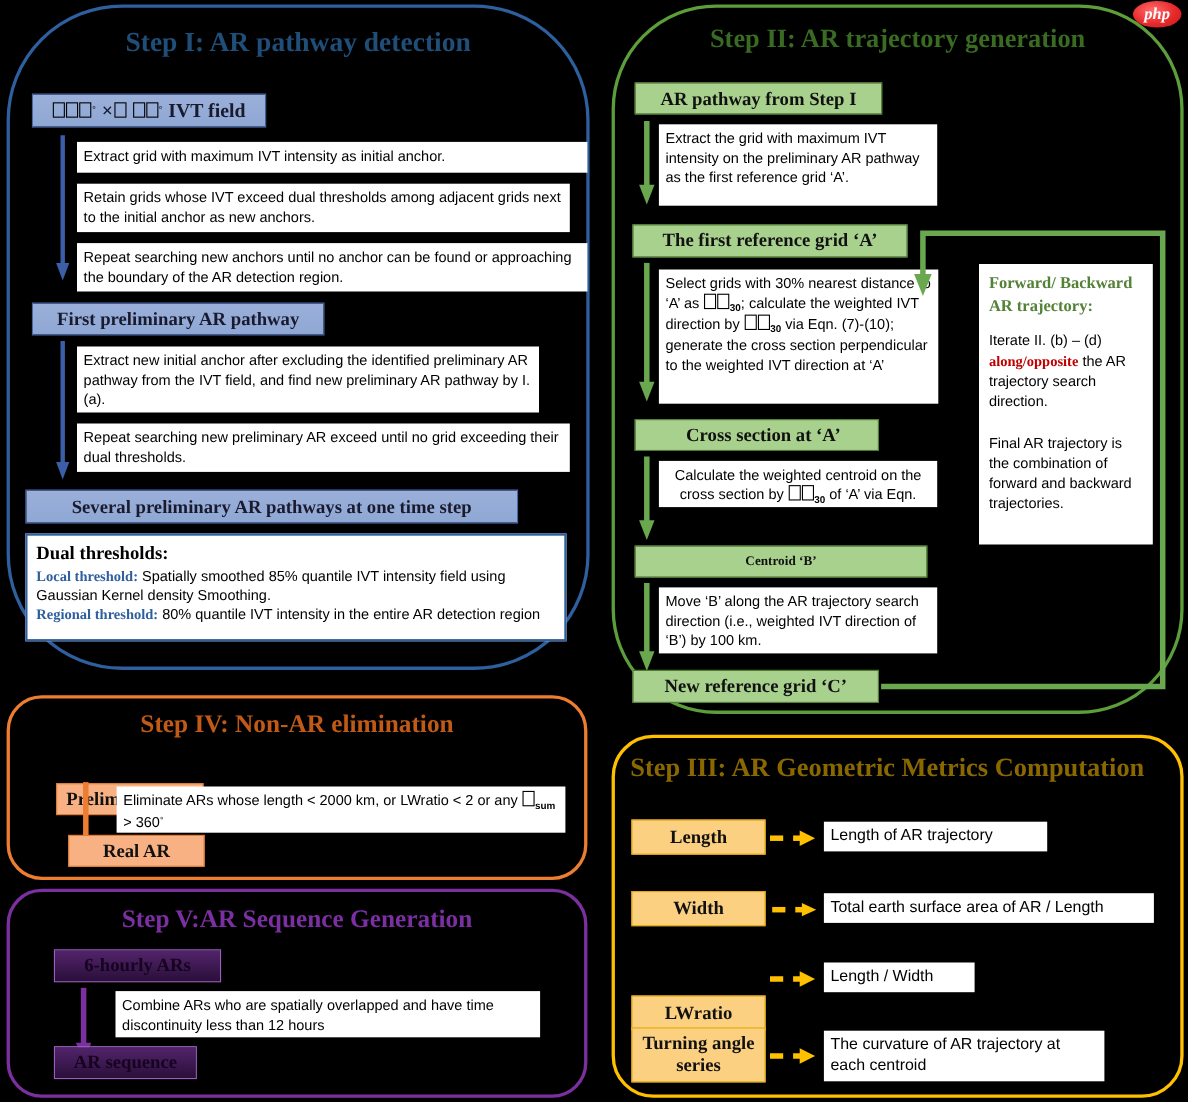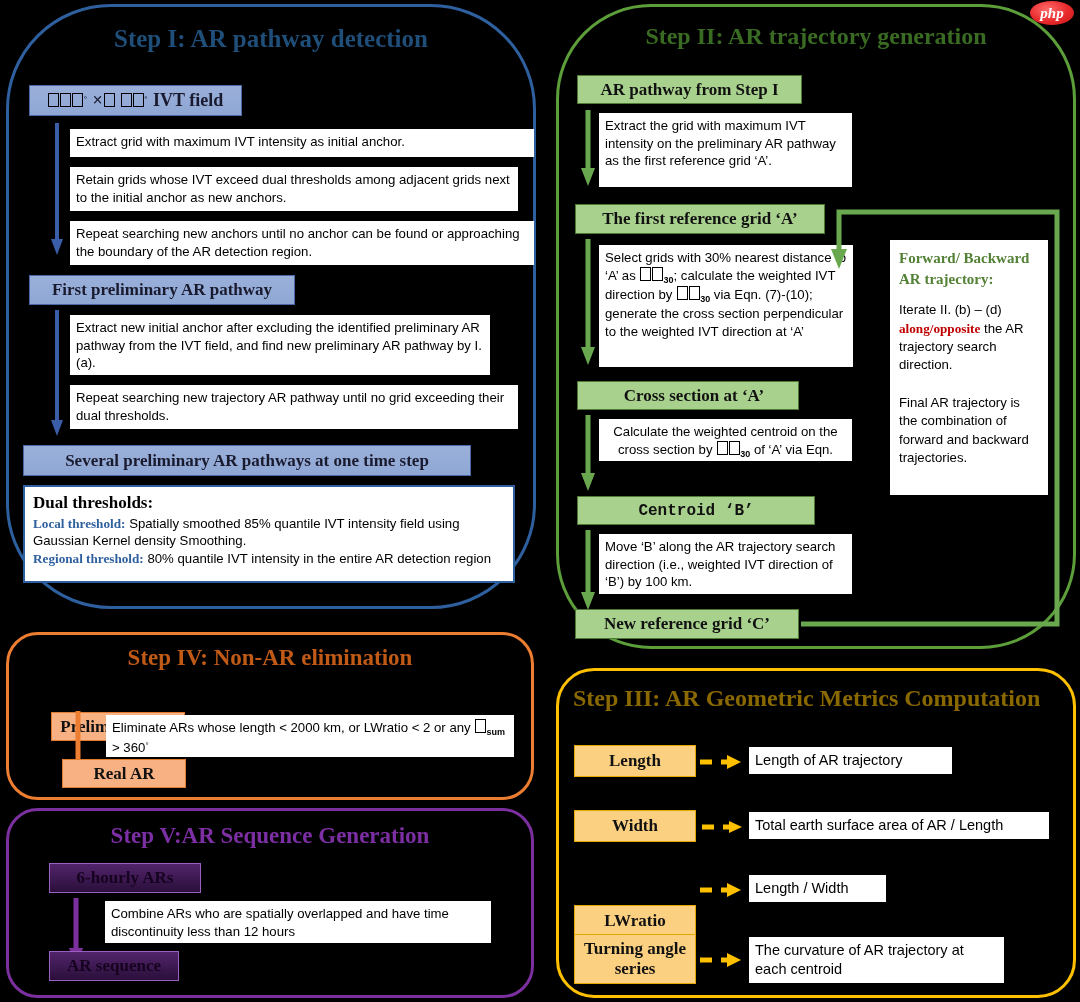--- a/index.html
+++ b/index.html
@@ -90,21 +90,21 @@
   <div class="note" style="left:61px;top:214px;width:464px;height:44px;">Repeat searching new anchors until no anchor can be found or approaching the boundary of the AR detection region.</div>
 
   <div class="hdr hdr-blue" style="left:20px;top:268px;width:266px;height:30px;font-size:17px;">First preliminary AR pathway</div>
 
   <svg style="left:44px;top:303px;width:20px;height:128px;">
     <line x1="4" y1="0" x2="4" y2="112" stroke="#3A5FA8" stroke-width="4"></line>
     <polygon points="4,126 -2,110 10,110" fill="#3A5FA8"></polygon>
   </svg>
 
   <div class="note" style="left:61px;top:308px;width:420px;height:60px;">Extract new initial anchor after excluding the identified preliminary AR pathway from the IVT field, and find new preliminary AR pathway by I. (a).</div>
-  <div class="note" style="left:61px;top:378px;width:448px;height:44px;">Repeat searching new trajectory AR pathway until no grid exceeding their dual thresholds.</div>
+  <div class="note" style="left:61px;top:378px;width:448px;height:44px;">Repeat searching new preliminary AR exceed until no grid exceeding their dual thresholds.</div>
 
   <div class="hdr hdr-blue" style="left:14px;top:438px;width:448px;height:31px;font-size:17px;text-align:center;">Several preliminary AR pathways at one time step</div>
 
   <div class="note bd-blue" style="left:14px;top:478px;width:492px;height:98px;padding:5px 8px;">
     <div style="font-family:'Liberation Serif',serif;font-weight:bold;font-size:17px;">Dual thresholds:</div>
     <div>
       <span style="color:#2E5F9E;font-family:'Liberation Serif',serif;font-weight:bold;">Local threshold:</span>
       <span>Spatially smoothed 85% quantile IVT intensity field using Gaussian Kernel density Smoothing.</span>
     </div>
     <div>
@@ -146,21 +146,21 @@
     <line x1="7" y1="0" x2="7" y2="62" stroke="#6AA84F" stroke-width="5"></line>
     <polygon points="7,76 0,58 14,58" fill="#6AA84F"></polygon>
   </svg>
 
   <div class="note" style="left:40px;top:412px;width:253px;height:42px;line-height:1.36;text-align:center;">
     <span>Calculate the weighted centroid on the cross section by</span>
     <span class="tofu"></span><span class="tofu"></span><span class="sub">30</span>
     <span>of ‘A’ via Eqn. (11)-(13).</span>
   </div>
 
-  <div class="hdr hdr-green" style="left:18px;top:489px;width:238px;height:29px;font-size:16px;font-family:Liberation Mono, monospace;">Centroid ‘B’</div>
+  <div class="hdr hdr-green" style="left:18px;top:489px;width:266px;height:29px;font-size:12px;">Centroid ‘B’</div>
 
   <svg style="left:22px;top:523px;width:20px;height:82px;">
     <line x1="7" y1="0" x2="7" y2="66" stroke="#6AA84F" stroke-width="5"></line>
     <polygon points="7,80 0,62 14,62" fill="#6AA84F"></polygon>
   </svg>
 
   <div class="note" style="left:40px;top:527px;width:253px;height:60px;">Move ‘B’ along the AR trajectory search direction (i.e., weighted IVT direction of ‘B’) by 100 km.</div>
 
   <div class="hdr hdr-green" style="left:16px;top:602px;width:224px;height:30px;font-size:17px;">New reference grid ‘C’</div>
 

